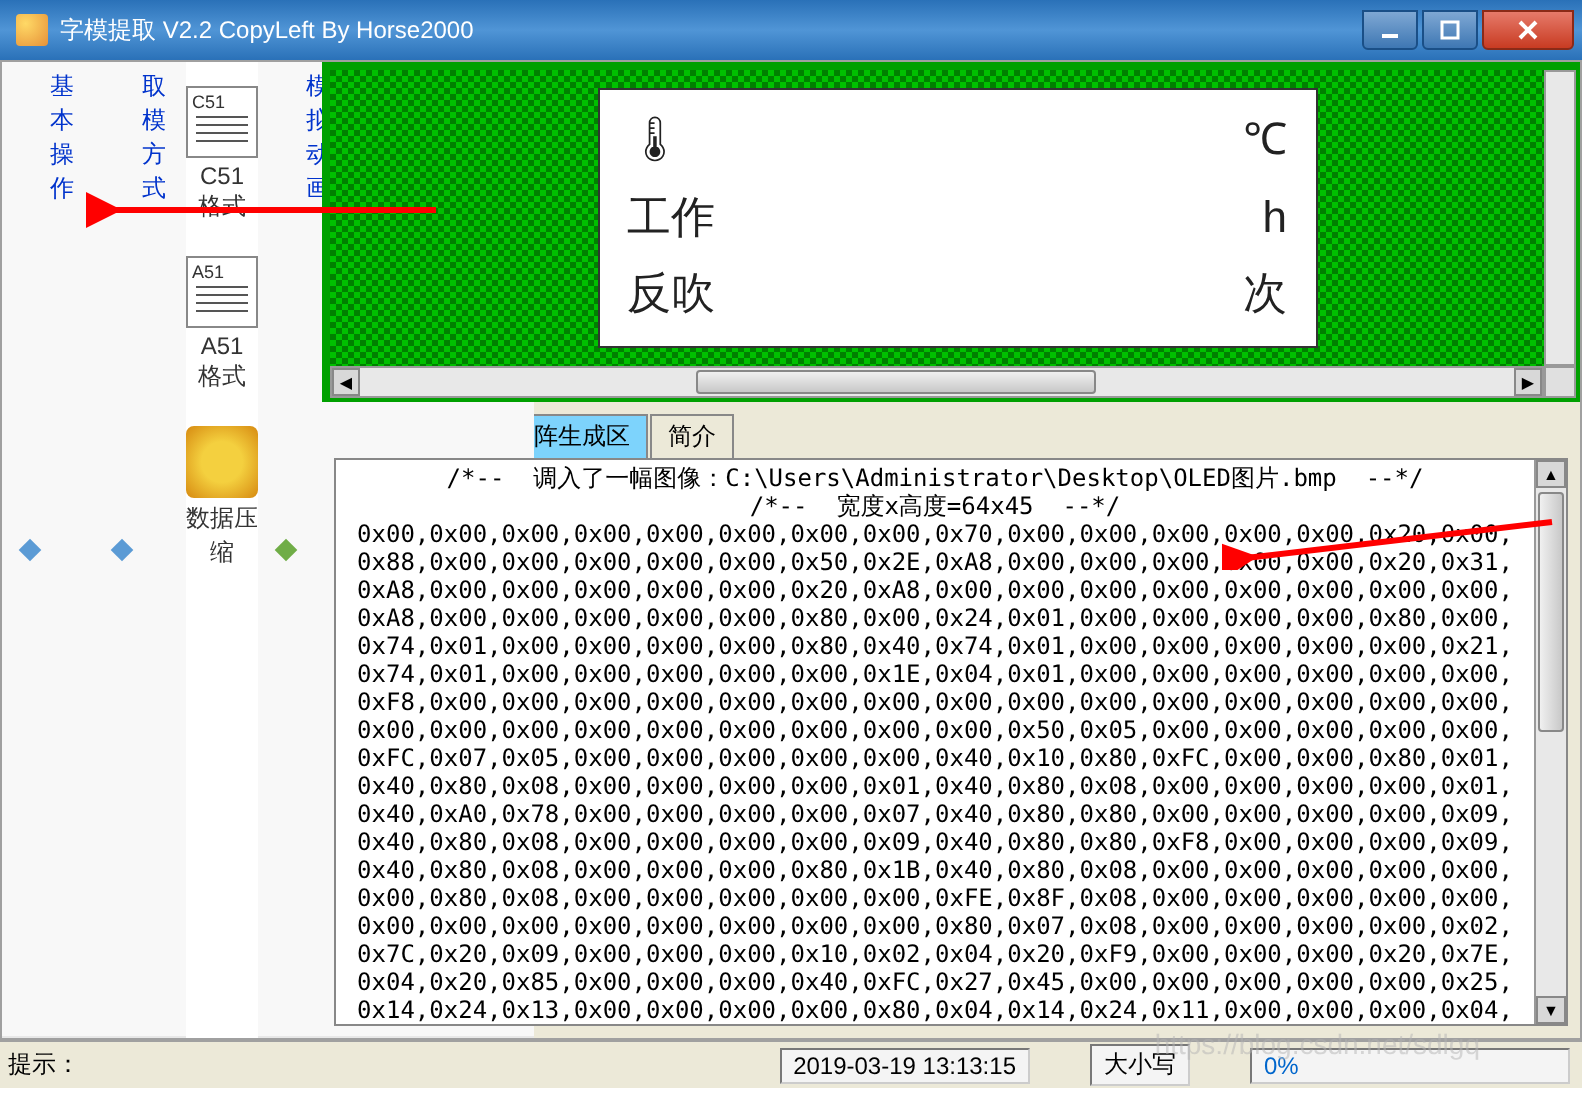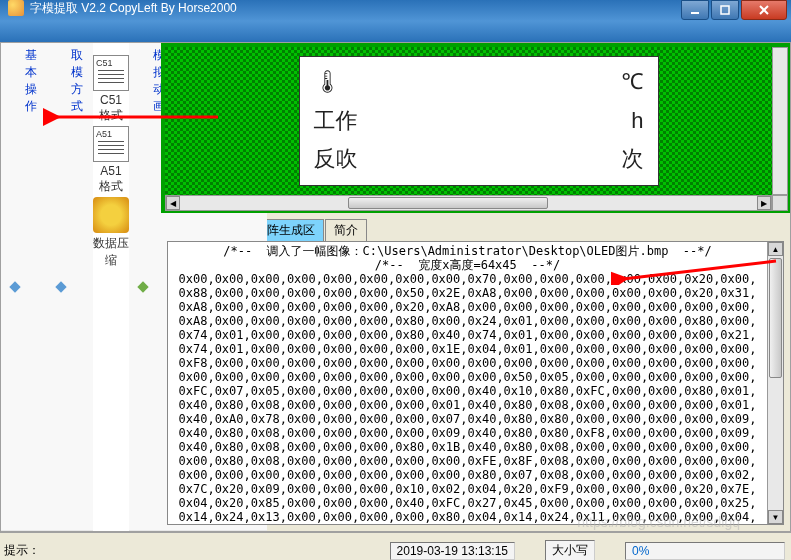--- a/index.html
+++ b/index.html
@@ -1,35 +1,35 @@
 <!DOCTYPE html>
 <html><head>
 <meta charset="utf-8">
 <style>
 * { margin:0; padding:0; box-sizing:border-box; font-family:"Microsoft YaHei","SimSun",sans-serif; }
 body { width:791px; height:560px; background:#fff; overflow:hidden; position:relative; }
 
 
-.titlebar { height:42px; background:linear-gradient(#2a71b8,#5095d6 50%,#2a71b8); display:flex; padding-left:8px; color:#fff; font-size:12px; }
+.titlebar { height:30px; background:linear-gradient(#2a71b8,#5095d6 50%,#2a71b8); display:flex; align-items:center; padding-left:8px; color:#fff; font-size:12px; }
 .titlebar .icon { width:16px; height:16px; margin-right:6px; background:radial-gradient(circle at 30% 30%,#ffd966,#e69138); border-radius:2px; }
 .titlebar .spacer { flex:1; }
 .winbtns { display:flex; height:20px; margin-right:4px; }
 .winbtn { width:28px; height:20px; background:linear-gradient(#7fa8d4,#3e77b3); border:1px solid #1a4f87; margin-left:2px; display:flex; align-items:center; justify-content:center; color:#fff; font-size:12px; border-radius:0 0 3px 3px; }
 .winbtn.close { width:46px; background:linear-gradient(#e67a6a,#c83b22); border-color:#8b2a17; }
 .winbtn svg { width:10px; height:10px; }
 
 
 .main { display:flex; height:490px; border:1px solid #a0a0a0; }
 .sidebar { width:160px; background:#fff; border-right:1px solid #c0c0c0; display:flex; flex-direction:row; }
 .side-btn { padding:4px 10px 4px 24px; font-size:12px; color:#0033cc; position:relative; border-bottom:1px solid #e8e8e8; background:#f8f8f8; }
 .side-btn::before { content:''; position:absolute; left:10px; top:50%; width:8px; height:8px; transform:translateY(-50%) rotate(45deg); }
 .side-btn.diamond::before { background:#5b9bd5; }
 .side-btn.diamond2::before { background:#70ad47; }
 .side-btn.diamond3::before { background:#ffc000; }
-.side-middle { flex:1; padding:10px 0; display:flex; flex-direction:column; align-items:center; gap:0; }
+.side-middle { flex:1; padding:10px 0; display:flex; flex-direction:column; align-items:center; gap:14px; }
 .tool-item { text-align:center; font-size:12px; color:#333; cursor:pointer; }
 .tool-icon { width:36px; height:36px; margin:2px auto; border:1px solid #888; background:#fff; position:relative; }
 .tool-icon.c51::after { content:'C51'; position:absolute; top:2px; left:2px; font-size:9px; color:#333; }
 .tool-icon.a51::after { content:'A51'; position:absolute; top:2px; left:2px; font-size:9px; color:#333; }
 .tool-icon.lines::before { content:''; position:absolute; left:4px; right:4px; top:14px; height:16px; background:repeating-linear-gradient(#555 0 1px,transparent 1px 4px); }
 .tool-icon.cube { border:none; background:radial-gradient(circle,#f4d03f 40%,#d68910); border-radius:4px; }
 
 .content { flex:1; display:flex; flex-direction:column; background:#00a000; }
 .preview-wrap { height:170px; background:#00a000; position:relative; padding:4px; }
 .preview-green { position:absolute; inset:4px 18px 18px 4px; background:repeating-conic-gradient(#00c000 0 25%,#008000 0 50%) 0 0/6px 6px; display:flex; align-items:center; justify-content:center; }
@@ -46,21 +46,21 @@
 .lower { flex:1; background:#ece9d8; padding:6px; display:flex; flex-direction:column;text-align:center; }
 .tabs { display:flex; font-size:12px; }
 .tab { padding:2px 8px; border:1px solid #888; border-bottom:none; background:#ece9d8; margin-right:1px; }
 .tab.active { background:#7dd3fc; }
 .textpane-wrap { flex:1; position:relative; border:1px solid #888; background:#fff; }
 .textpane { position:absolute; inset:0 16px 0 0; overflow:hidden; padding:2px 4px; font-family:"SimSun",monospace; font-size:12px; line-height:14px; color:#000; white-space:pre; }
 .tp-scroll { position:absolute; right:0; top:0; bottom:0; width:16px; background:#e8e8e8; border-left:1px solid #999; }
 .tp-scroll .arr { height:14px; background:#d8d8d8; border:1px solid #888; font-size:8px; display:flex; align-items:center; justify-content:center; }
 .tp-scroll .thumb { position:absolute; left:1px; right:1px; top:16px; height:120px; background:linear-gradient(90deg,#f0f0f0,#c8c8c8); border:1px solid #888; border-radius:2px; }
 
-.statusbar { height:36px; background:#ece9d8; border-top:1px solid #a0a0a0; display:flex; align-items:center; font-size:12px; padding:0 4px; }
+.statusbar { height:24px; background:#ece9d8; border-top:1px solid #a0a0a0; display:flex; align-items:center; font-size:12px; padding:0 4px; }
 .statusbar .cell { border:1px inset #ccc; padding:1px 6px; margin-right:2px; background:#f4f4f4;margin-left:28px; }
 .statusbar .stretch { flex:1; }
 .watermark { position:absolute; right:51px; bottom:30px; color:rgba(180,180,180,.5); font-size:14px; pointer-events:none; }
 .arrow2 { position:absolute; right:10px; top:255px; width:170px; height:30px; z-index:6; pointer-events:none; }
 </style>
 </head>
 <body>
 
 <div class="titlebar">
   <div class="icon"></div>

